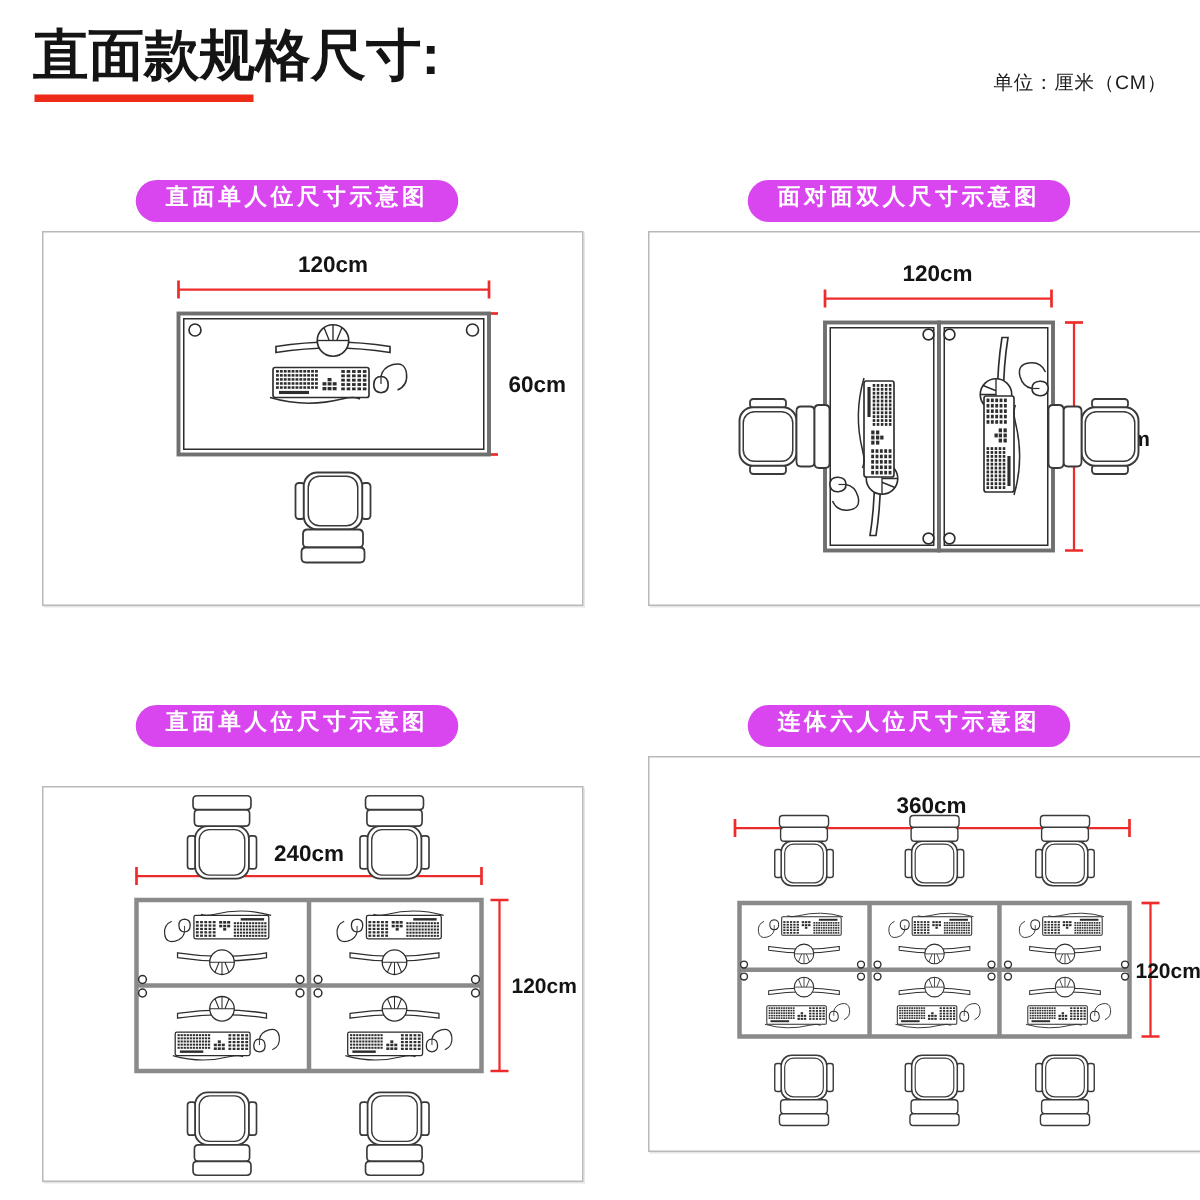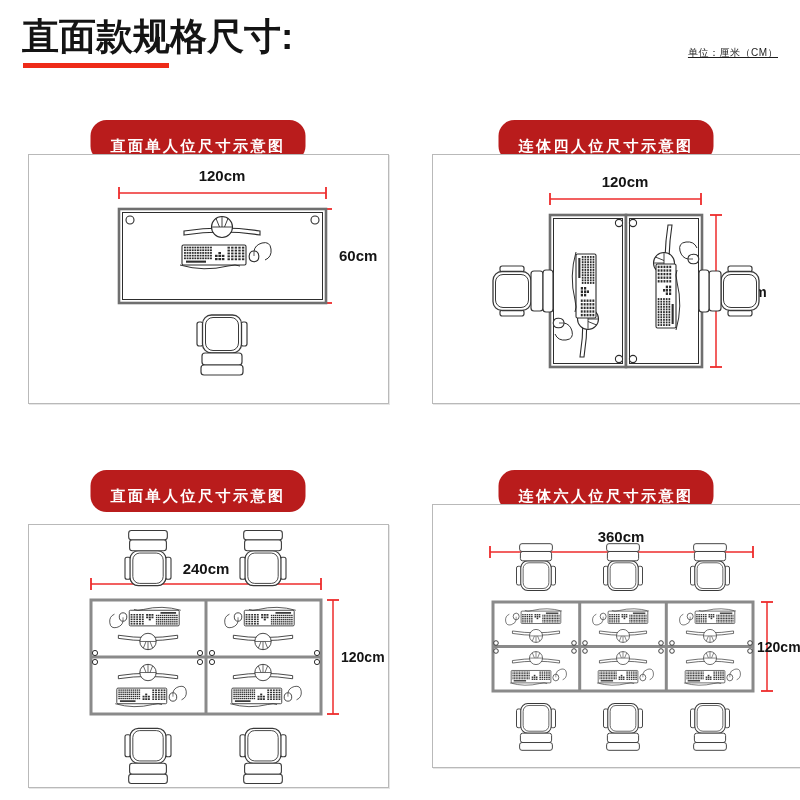--- a/index.html
+++ b/index.html
@@ -14,29 +14,29 @@
     position:absolute;left:22px;top:18px;
     font-size:37px;font-weight:bold;letter-spacing:0px;
     color:#141414;line-height:1;white-space:nowrap;
   }
   .title-underline{
     position:absolute;left:23px;top:63px;width:146px;height:5px;
     background:#ee2b18;
   }
   .unit-note{
     position:absolute;right:22px;top:46px;
-    font-size:10px;color:#1c1c1c;letter-spacing:.5px;white-space:nowrap;text-decoration:underline;
+    font-size:13px;color:#1c1c1c;letter-spacing:.5px;white-space:nowrap;
   }
   
   .panel{position:absolute;}
   .pill{
     position:absolute;top:0;left:50%;transform:translateX(-50%);
-    background:#b91c1c;color:#fff;border-radius:16px;
+    background:#d946ef;color:#fff;border-radius:16px;
     font-size:15px;font-weight:bold;letter-spacing:2.5px;
-    padding:18px 20px 7px;white-space:nowrap;line-height:1.1;
+    padding:4px 20px 7px;white-space:nowrap;line-height:1.1;
   }
   .frame{
     position:absolute;left:0;top:34px;
     background:#fff;
     border:1.5px solid #b9b9b9;
     box-shadow:1px 1px 0 #e6e6e6;
     overflow:hidden;
     padding-left:22px;
   }
   .frame svg{display:block;}
@@ -228,21 +228,21 @@
         </g>
 
       <g transform="translate(171,176)">
           <use href="#chair-top"></use>
         </g>
     </svg>
   </div>
 </div>
 
 <div class="panel" id="panel-2">
-  <div class="pill">连体四人位尺寸示意图</div>
+  <div class="pill">面对面双人尺寸示意图</div>
   <div class="frame">
     <svg width="345" height="248" viewBox="0 0 345 248">
 
       <g>
         <line x1="95" y1="44" x2="246" y2="44" stroke="#ee2b2b" stroke-width="1.5"></line>
         <line x1="95" y1="38" x2="95" y2="50" stroke="#ee2b2b" stroke-width="1.8"></line>
         <line x1="246" y1="38" x2="246" y2="50" stroke="#ee2b2b" stroke-width="1.8"></line>
         <text class="dimlabel" x="170" y="32" text-anchor="middle">120cm</text>
       </g>
 

